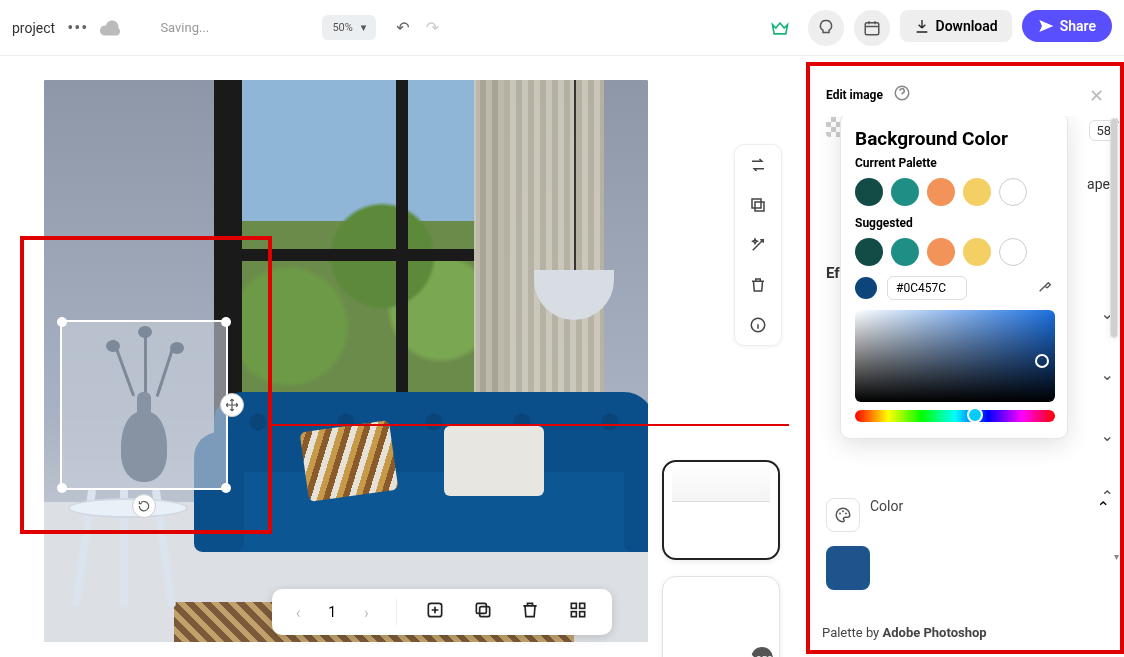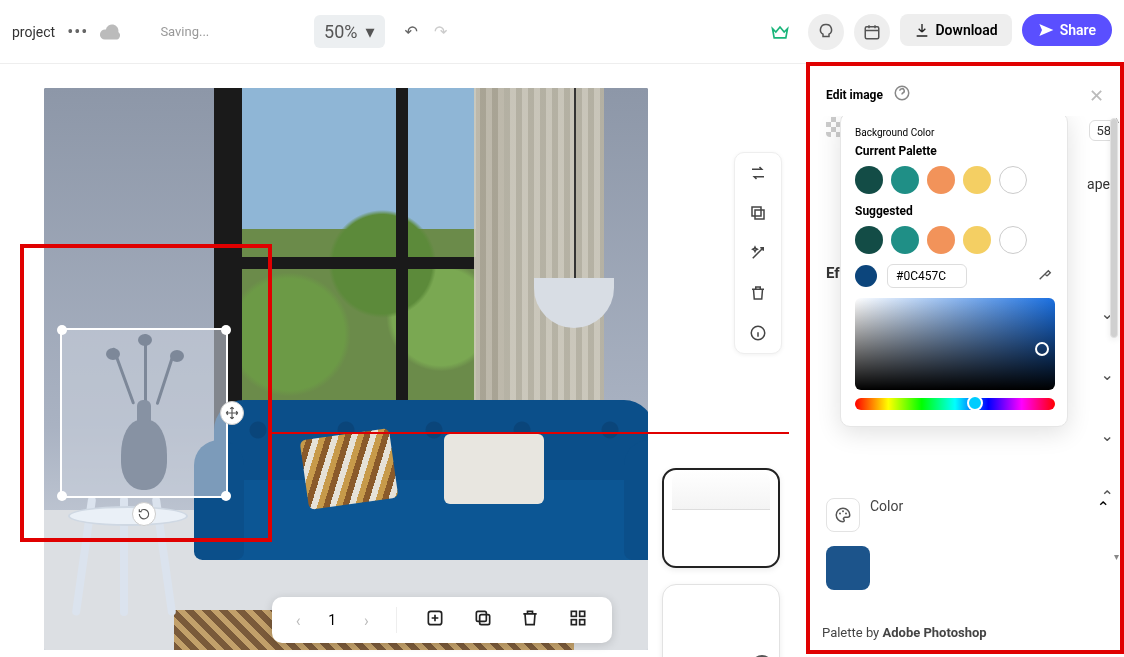--- a/index.html
+++ b/index.html
@@ -1,25 +1,25 @@
 <!DOCTYPE html>
 <html><head>
 <meta charset="utf-8">
 <style>
 * { box-sizing: border-box; margin: 0; padding: 0; font-family: -apple-system, BlinkMacSystemFont, "Segoe UI", Roboto, sans-serif; }
 body { width: 1124px; height: 657px; background: #fff; overflow: hidden; position: relative; }
 
 
-.topbar { height: 64px; display: flex; align-items: center; padding: 0 12px; gap: 12px; border-bottom: 1px solid #eee; }
+.topbar { height: 56px; display: flex; align-items: center; padding: 0 12px; gap: 12px; border-bottom: 1px solid #eee; }
 .topbar-left { display: flex; align-items: center; gap: 12px; flex: 1; }
 .project-label { font-size: 14px; color: #333; }
 .dots { color: #666; font-size: 18px; letter-spacing: 1px; }
 .cloud-icon { color: #bbb; display:inline-flex; }
 .saving { color: #999; font-size: 13px; margin-left: 28px; }
-.zoom { background: #eceff1; border-radius: 6px; padding: 6px 10px; display: flex; align-items: center; gap: 8px; font-size: 18px; color:#555; }
+.zoom { background: #eceff1; border-radius: 6px; padding: 6px 10px; display: flex; align-items: center; gap: 8px; font-size: 11px; color:#555; }
 .undo-redo { display: flex; gap: 16px; color: #666; margin-left: 8px; }
 .topbar-right { display: flex; align-items: flex-start; gap: 10px; }
 .icon-btn { width: 36px; height: 36px; border-radius: 50%; background: #eee; display: flex; align-items: center; justify-content: center; color: #555; }
 .icon-btn.crown { background: #fff; }
 .download-btn { background: #eee; border-radius: 8px; padding: 8px 14px; display: flex; align-items: center; gap: 6px; font-size: 14px; font-weight:600; }
 .share-btn { background: #5a4fff; color: #fff; border-radius: 18px; padding: 8px 16px; display: flex; align-items: center; gap: 6px; font-size: 14px; font-weight:600; }
 
 
 .main { display: flex; height: calc(100% - 64px); }
 .canvas-area { flex: 1; background: #fff; position: relative; display: flex; justify-content: center; }
@@ -91,21 +91,21 @@
 
 
 .rightpanel { position:absolute; right:0; top:62px; width:318px; height:592px; border:4px solid #e00000; background:#fff; }
 .rp-head { display:flex; align-items:center; gap:10px; padding:18px 16px 10px; }
 .rp-title { font-size:12px; font-weight:700; }
 .rp-close { margin-left:auto; color:#bbb; font-size:18px; }
 .rp-body { position:relative; padding:0 12px 0 16px; height: calc(100% - 92px); overflow:hidden; }
 .checker { width:20px; height:20px; background: conic-gradient(#ccc 25%, #fff 0 50%, #ccc 0 75%, #fff 0); background-size:10px 10px; border-radius:4px; vertical-align:middle; display:inline-block;}
 .num58 { position:absolute; right:2px; top:4px; font-size:13px; color:#333; border:1px solid #ddd; border-radius:6px; padding:2px 6px; }
 .popover { position:absolute; left:30px; top:-4px; width:228px; background:#fff; border:1px solid #e6e6e6; border-radius:10px; box-shadow:0 6px 24px rgba(0,0,0,.12); padding:14px 14px 16px; z-index:5; }
-.pop-title { font-size:10px; font-weight:400; }
+.pop-title { font-size:19px; font-weight:700; }
 .pop-sub { font-size:12px; font-weight:700; margin:6px 0 8px; }
 .swatches { display:flex; gap:8px; margin-bottom:10px; }
 .sw { width:28px; height:28px; border-radius:50%; }
 .sw.outline{ background:#fff; border:1px solid #ccc;}
 .tabs { display:flex; justify-content:center; gap:30px; margin:8px 0 12px; font-size:13px; }
 .tabs .t { color:#888; padding-bottom:4px; }
 .tabs .t.active { color:#111; font-weight:700; border-bottom:2px solid #111;}
 .hexrow { display:flex; align-items:center; gap:10px; margin-bottom:10px;}
 .hexrow .cur{ width:22px;height:22px;border-radius:50%; background:#0c457c;}
 .hexrow input{ border:1px solid #ddd; border-radius:6px; padding:4px 8px; font-size:12px; width:80px;}

